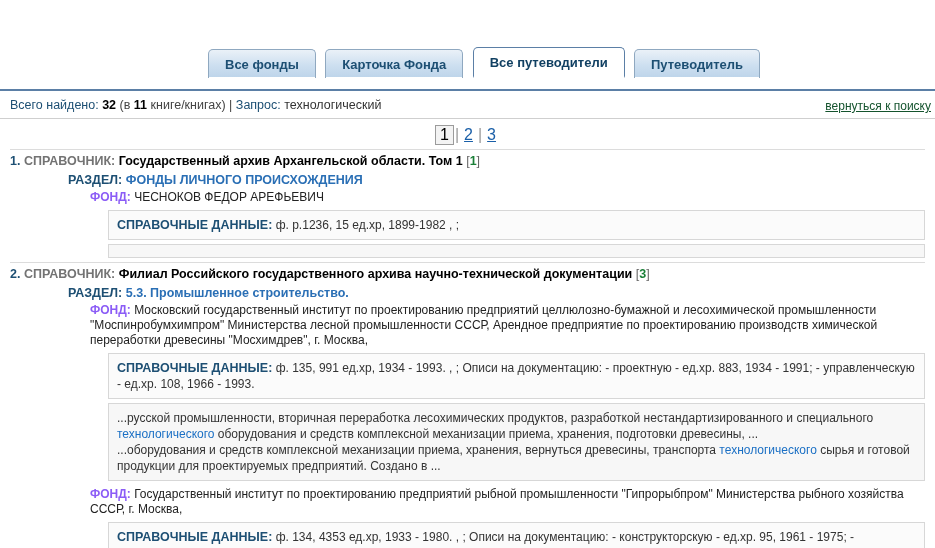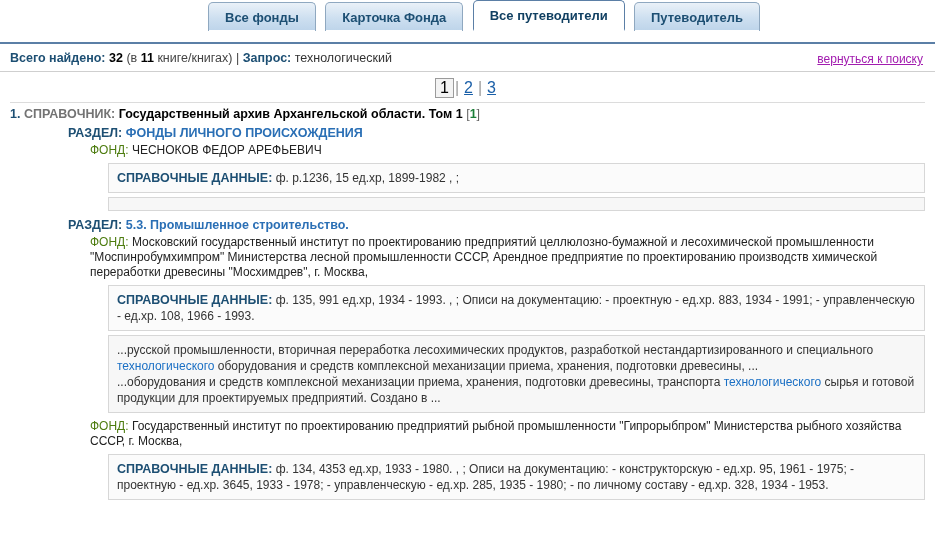--- a/index.html
+++ b/index.html
@@ -15,20 +15,21 @@
     font-size: 12px;
     color: #000000;
   }
   
   .tabbar {
     position: relative;
     height: 44px;
     border-bottom: 2px solid #5b7fa6;
     box-sizing: border-box;
     padding-left: 205px;
+    margin-top: 47px;
   }
   .tab {
     display: inline-block;
     vertical-align: bottom;
     margin: 0 3px -2px 3px;
     padding: 7px 16px 6px 16px;
     border: 1px solid #8fa8c0;
     border-bottom: none;
     border-radius: 5px 5px 0 0;
     background: linear-gradient(to bottom, #eaf1f8 0%, #cddff0 55%, #bdd4ea 100%);
@@ -48,35 +49,35 @@
   }
   
   .summary {
     position: relative;
     padding: 7px 10px 4px 10px;
     font-size: 12.5px;
     color: #444444;
   }
   .summary .lbl {
     color: #1d4f73;
-    font-weight: bold;
+    font-weight: normal;
   }
   .summary .num {
     color: #000000;
     font-weight: bold;
   }
   .summary .qval {
     color: #333333;
     font-weight: normal;
   }
   .back-link {
     position: absolute;
-    right: 12px;
+    right: 4px;
     top: 8px;
-    color: #a21caf;
+    color: #14532d;
     text-decoration: underline;
     font-size: 12px;
     cursor: pointer;
     text-align: center;
   }
   .rule {
     height: 1px;
     background: #cfcfcf;
     margin: 2px 0 0 0;
   }
@@ -147,22 +148,22 @@
     color: #2a6fb5;
     font-weight: bold;
   }
   .fond {
     padding: 2px 0 1px 0;
     margin-left: 22px;
     font-size: 12px;
     line-height: 15px;
   }
   .fond .kw {
-    color: #4d7c0f;
-    font-weight: normal;
+    color: #8b5cf6;
+    font-weight: bold;
   }
   .fond .val {
     color: #222222;
   }
   .box {
     margin: 4px 0 4px 40px;
     border: 1px solid #d7d7d7;
     background: #f7f7f7;
     padding: 6px 8px;
     font-size: 12px;
@@ -227,39 +228,45 @@
       <span class="val">ЧЕСНОКОВ ФЕДОР АРЕФЬЕВИЧ</span>
     </div>
     <div class="box sprav">
       <span class="kw">СПРАВОЧНЫЕ ДАННЫЕ:</span>
       <span>ф. р.1236, 15 ед.хр, 1899-1982 , ;</span>
     </div>
     <div class="box">
     </div>
   </div>
 
+  <div class="ref-head">
+    <span class="idx">2.</span>
+    <span class="kw">СПРАВОЧНИК:</span>
+    <span class="title">Филиал Российского государственного архива научно-технической документации</span>
+    <span class="brk">[</span><span class="cnt">3</span><span class="brk">]</span>
+  </div>
   <div class="indent1">
     <div class="razdel">
       <span class="kw">РАЗДЕЛ:</span>
       <span class="val">5.3. Промышленное строительство.</span>
     </div>
     <div class="fond">
       <span class="kw">ФОНД:</span>
       <span class="val">Московский государственный институт по проектированию предприятий целлюлозно-бумажной и лесохимической промышленности "Моспинробумхимпром" Министерства лесной промышленности СССР, Арендное предприятие по проектированию производств химической переработки древесины "Мосхимдрев", г. Москва,</span>
     </div>
     <div class="box sprav">
       <span class="kw">СПРАВОЧНЫЕ ДАННЫЕ:</span>
       <span>ф. 135, 991 ед.хр, 1934 - 1993. , ; Описи на документацию: - проектную - ед.хр. 883, 1934 - 1991; - управленческую - ед.хр. 108, 1966 - 1993.</span>
     </div>
     <div class="box">
       <span class="snippet-line">
         <span>...русской промышленности, вторичная переработка лесохимических продуктов, разработкой нестандартизированного и специального </span><span class="hl">технологического</span><span> оборудования и средств комплексной механизации приема, хранения, подготовки древесины, ...</span>
       </span>
       <span class="snippet-line">
-        <span>...оборудования и средств комплексной механизации приема, хранения, подготовки древесины, транспорта </span><span class="hl">технологического</span><span> сырья и готовой продукции для проектируемых предприятий. Создано в ...</span>
+        <span>...оборудования и средств комплексной механизации приема, хранения, вернуться древесины, транспорта </span><span class="hl">технологического</span><span> сырья и готовой продукции для проектируемых предприятий. Создано в ...</span>
       </span>
     </div>
     <div class="fond">
       <span class="kw">ФОНД:</span>
       <span class="val">Государственный институт по проектированию предприятий рыбной промышленности "Гипрорыбпром" Министерства рыбного хозяйства СССР, г. Москва,</span>
     </div>
     <div class="box sprav">
       <span class="kw">СПРАВОЧНЫЕ ДАННЫЕ:</span>
       <span>ф. 134, 4353 ед.хр, 1933 - 1980. , ; Описи на документацию: - конструкторскую - ед.хр. 95, 1961 - 1975; - проектную - ед.хр. 3645, 1933 - 1978; - управленческую - ед.хр. 285, 1935 - 1980; - по личному составу - ед.хр. 328, 1934 - 1953.</span>
     </div>

